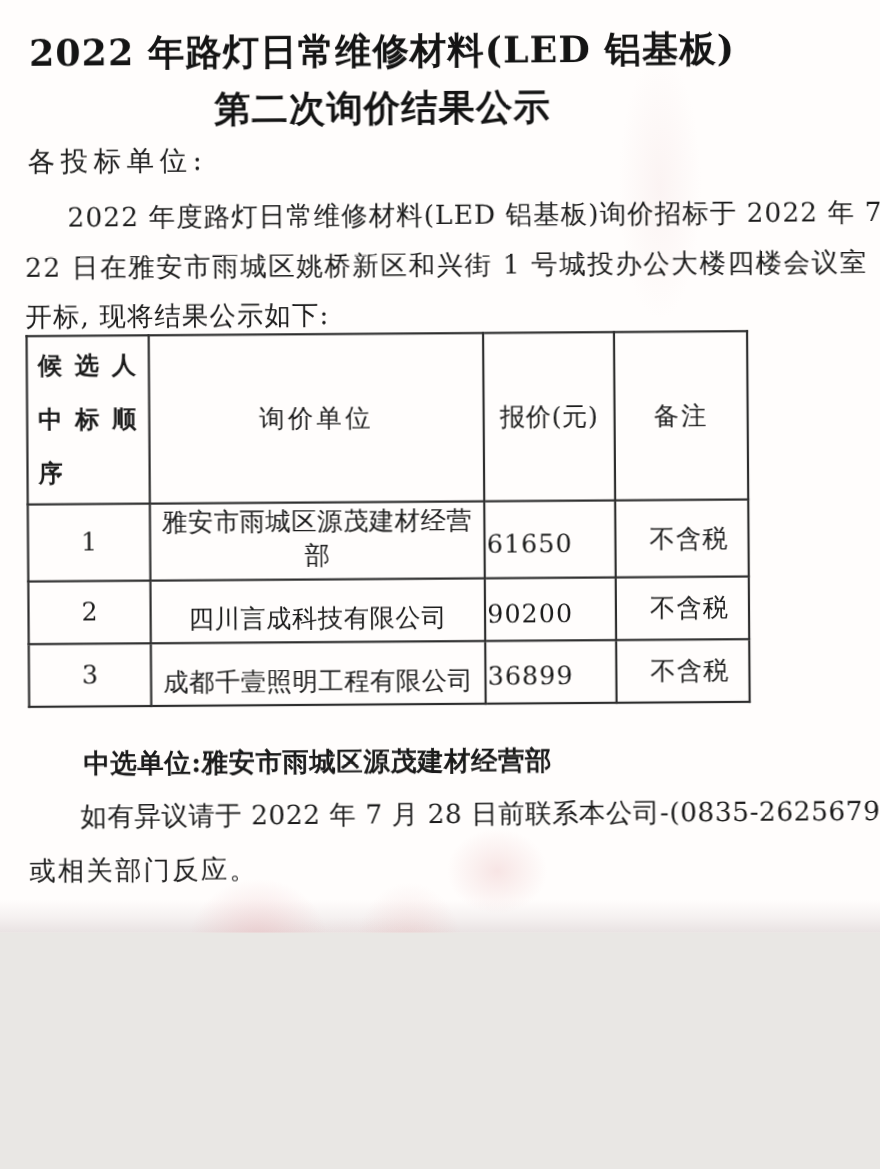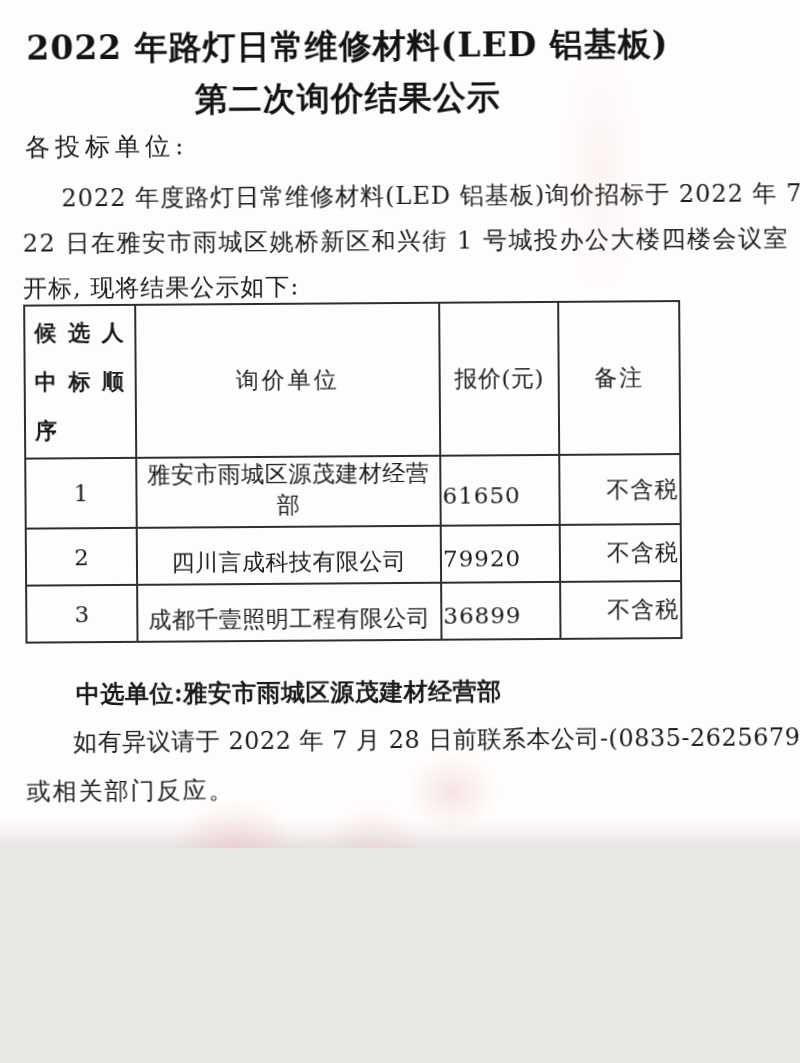--- a/index.html
+++ b/index.html
@@ -42,21 +42,21 @@
   th.rank-h{width:100px;vertical-align:middle;padding:2px 0 2px 9px;text-align:left;}
   th.rank-h span{display:block;line-height:49px;font-size:22px;letter-spacing:2px;font-weight:bold;}
   th.company-h{width:300px;text-align:center;letter-spacing:3px;}
   th.price-h{width:115px;text-align:center;letter-spacing:0.5px;}
   th.note-h{width:117px;text-align:center;letter-spacing:2px;}
   tr.hdr{height:150px;}
   tr.row{height:57px;}
   td.rank{text-align:center;vertical-align:middle;font-size:24px;}
   td.company{text-align:center;vertical-align:bottom;padding-bottom:5px;letter-spacing:0.5px;}
   td.price{text-align:left;vertical-align:middle;padding-top:10px;font-size:22px;letter-spacing:1px;}
-  td.note{text-align:right;vertical-align:middle;letter-spacing:1px;padding-left:30px;}
+  td.note{text-align:left;vertical-align:middle;letter-spacing:1px;padding-left:30px;}
 
   .stamp{position:absolute;left:432px;top:882px;width:198px;height:178px;z-index:2;
     opacity:0.93;mix-blend-mode:multiply;}
   .stamp svg{width:100%;height:100%;}
 </style>
 </head>
 <body>
 
 <div class="page">
   <div class="doc">
@@ -85,21 +85,21 @@
       </tr>
       <tr class="row">
         <td class="rank">1</td>
         <td class="company">雅安市雨城区源茂建材经营部</td>
         <td class="price">61650</td>
         <td class="note">不含税</td>
       </tr>
       <tr class="row">
         <td class="rank">2</td>
         <td class="company">四川言成科技有限公司</td>
-        <td class="price">79920</td>
+        <td class="price">90200</td>
         <td class="note">不含税</td>
       </tr>
       <tr class="row">
         <td class="rank">3</td>
         <td class="company">成都千壹照明工程有限公司</td>
         <td class="price">36899</td>
         <td class="note">不含税</td>
       </tr>
     </tbody>
       </table>

